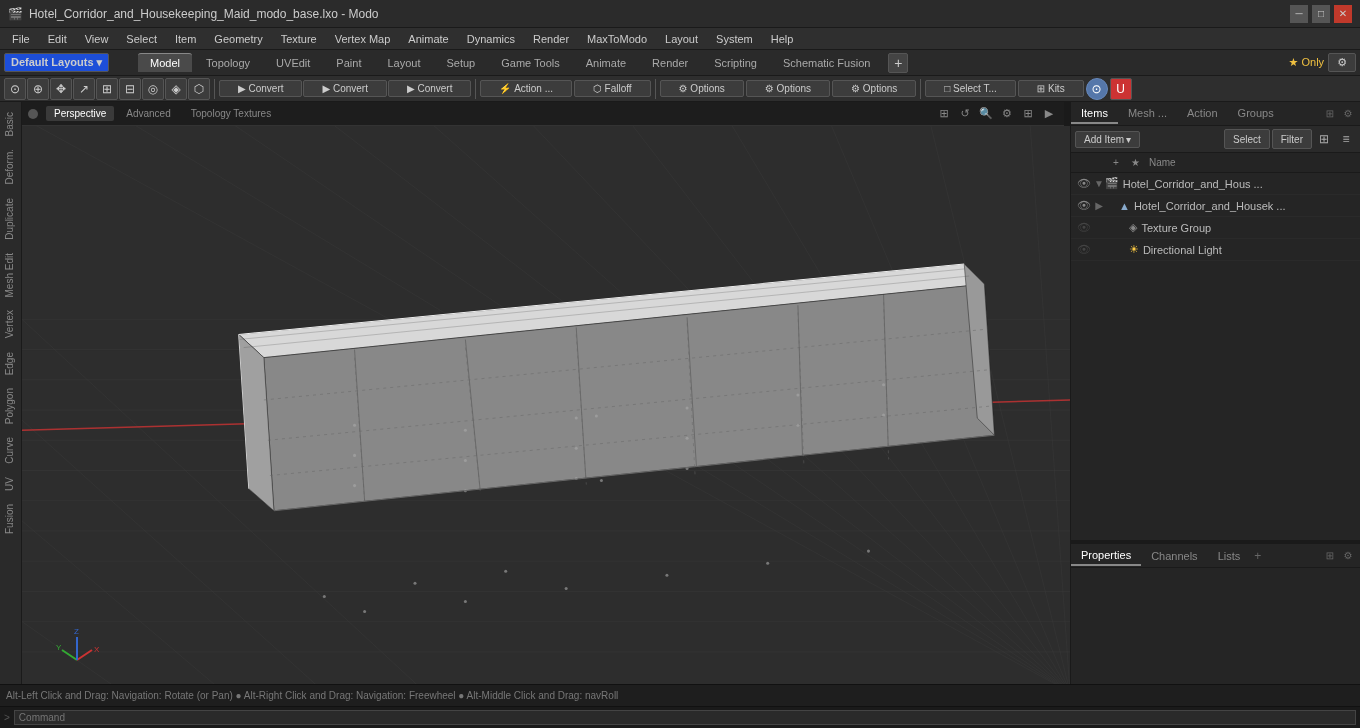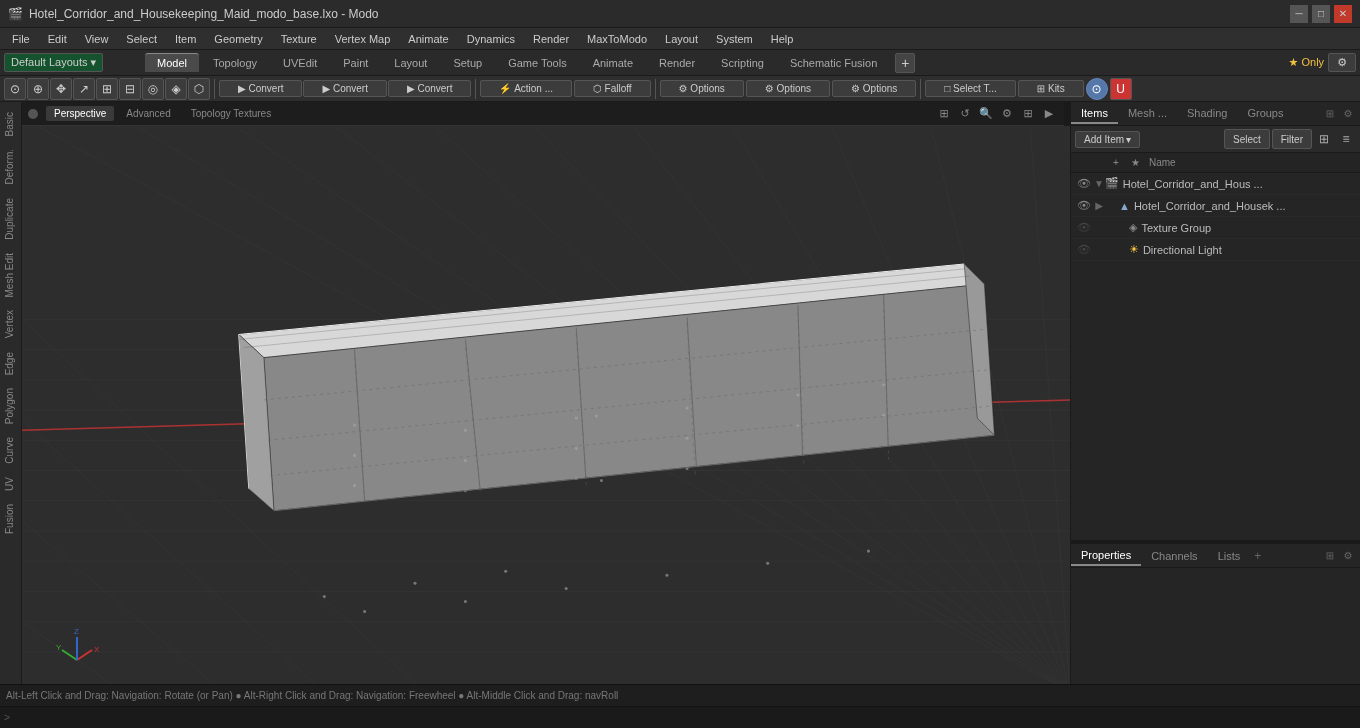--- a/index.html
+++ b/index.html
@@ -42,28 +42,29 @@
     #layout-bar {
       background: #2a2a2a;
       height: 26px;
       display: flex;
       align-items: center;
       padding: 0 4px;
       border-bottom: 1px solid #1a1a1a;
       gap: 2px;
     }
     .layout-dropdown {
-      background: #14532d;
+      background: #1d4ed8;
       border: 1px solid #555;
       color: #ccc;
       font-size: 11px;
       padding: 2px 6px;
       border-radius: 2px;
       cursor: pointer;
-      margin-right: 26px;
+      margin-right: 13px;
+      font-weight: bold;
     }
     .tab-item {
       padding: 3px 12px;
       cursor: pointer;
       font-size: 11px;
       color: #aaa;
       border-radius: 3px 3px 0 0;
       background: transparent;
     }
     .tab-item.active {
@@ -644,21 +645,21 @@
       </div>
 
     </div>
   </div>
 
   <div id="right-panel">
 
     <div id="panel-tabs">
       <span class="panel-tab active">Items</span>
       <span class="panel-tab">Mesh ...</span>
-      <span class="panel-tab">Shading</span>
+      <span class="panel-tab">Action</span>
       <span class="panel-tab">Groups</span>
       <div class="panel-tab-controls">
         <button class="panel-ctrl">⊞</button>
         <button class="panel-ctrl">⚙</button>
       </div>
     </div>
 
     <div id="items-toolbar">
       <button class="items-btn dropdown">
         <span>Add Item</span>
@@ -739,13 +740,14 @@
     </div>
   </div>
 </div>
 
 <div id="statusbar">
   <span>Alt-Left Click and Drag: Navigation: Rotate (or Pan) ● Alt-Right Click and Drag: Navigation: Freewheel ● Alt-Middle Click and Drag: navRoll</span>
 </div>
 
 <div id="command-bar">
   <span class="command-prompt">&gt;</span>
+  <input type="text" id="command-input" placeholder="Command" style="">
 </div>
 
 </body></html>

